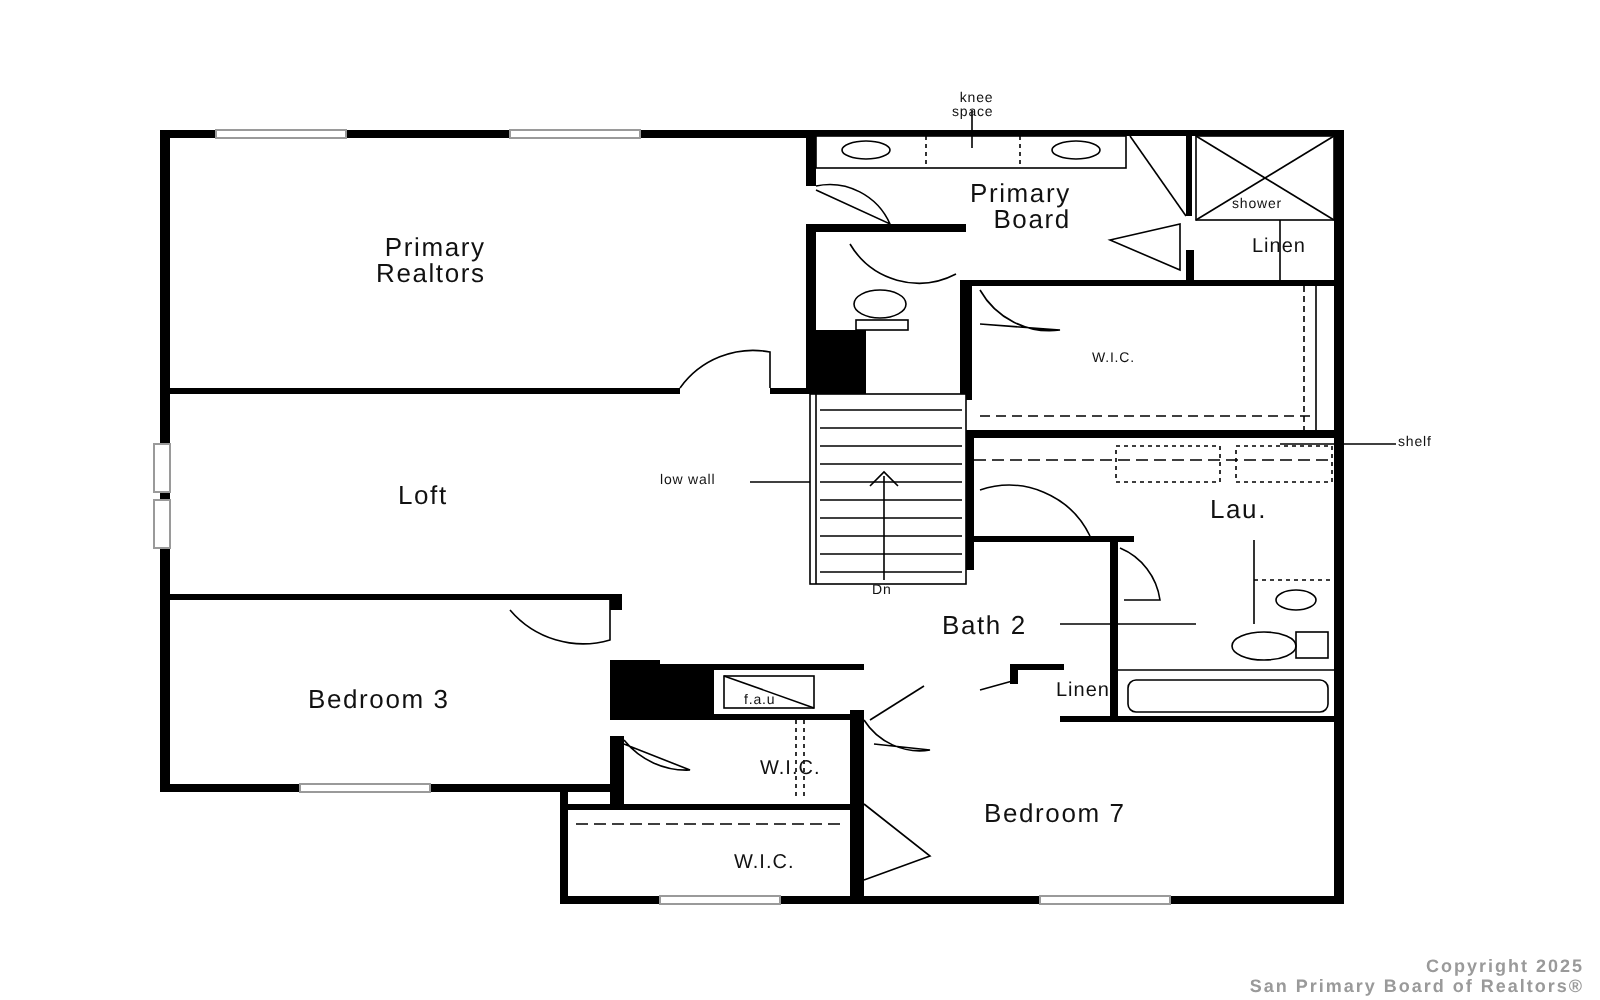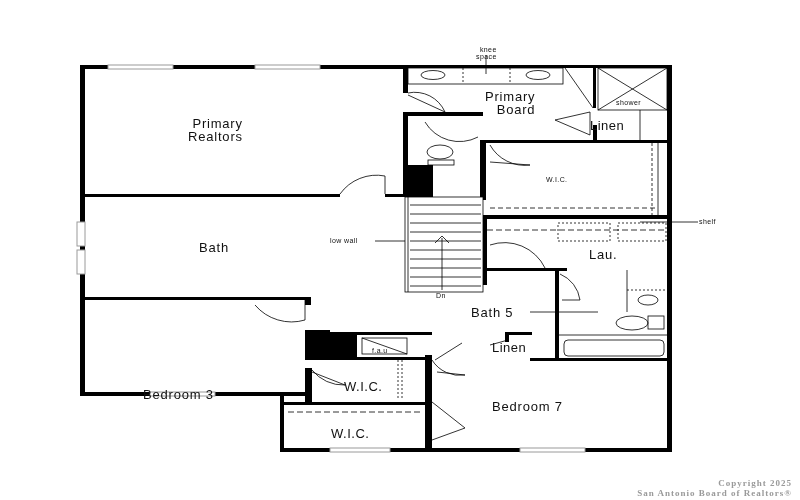--- a/index.html
+++ b/index.html
@@ -1,22 +1,22 @@
 <!DOCTYPE html>
 <html><head>
 <meta charset="utf-8">
 <style>
   html, body { margin:0; padding:0; background:#ffffff; }
   body { width:800px; height:500px; position:relative; overflow:hidden; font-family:"Liberation Sans", sans-serif; }
   #plan { position:absolute; left:0; top:0; width:800px; height:500px; }
   .lbl { position:absolute; color:#111; text-align:right; line-height:1.0; white-space:nowrap; font-family:Liberation Sans, sans-serif; }
   .big { font-size:13px; letter-spacing:0.8px; }
-  .sm  { font-size:13px; letter-spacing:0.5px; }
+  .sm  { font-size:10px; letter-spacing:0.5px;padding-left:36px; }
   .xs  { font-size:7px; letter-spacing:0.4px; }
-  .copy { position:absolute; right:8px; bottom:2px; text-align:right; color:#9a9a9a; font-size:9px; font-weight:bold; letter-spacing:1px; line-height:1.05; font-family:Liberation Serif, serif; }
+  .copy { position:absolute; right:8px; bottom:2px; text-align:right; color:#9a9a9a; font-size:9px; font-weight:bold; letter-spacing:1px; line-height:1.05; font-family:Liberation Sans, sans-serif; }
 </style>
 </head>
 <body>
 
 <div id="floorplan">
 <svg id="plan" viewBox="0 0 800 500" xmlns="http://www.w3.org/2000/svg">
   <g fill="none" stroke="#000" stroke-width="1">
 
     <g fill="#000" stroke="none">
 
@@ -168,38 +168,38 @@
 </svg>
 
 <div class="lbl big" style="left:188px; top:117px;">
   <div>Primary</div>
   <div>Realtors</div>
 </div>
 <div class="lbl big" style="left:485px; top:90px;">
   <div>Primary</div>
   <div>Board</div>
 </div>
-<div class="lbl big" style="left:199px; top:241px;">Bath</div>
-<div class="lbl big" style="left:143px; top:343px;margin-top:45px;">Bedroom 3</div>
+<div class="lbl big" style="left:199px; top:241px;">Loft</div>
+<div class="lbl big" style="left:154px; top:343px;">Bedroom 3</div>
 <div class="lbl big" style="left:492px; top:400px;">Bedroom 7</div>
-<div class="lbl big" style="left:471px; top:306px;">Bath 5</div>
-<div class="lbl big" style="left:589px; top:248px;">Lau.</div>
+<div class="lbl big" style="left:471px; top:306px;">Bath 2</div>
+<div class="lbl big" style="left:605px; top:248px;">Lau.</div>
 <div class="lbl xs" style="left:546px; top:176px;">W.I.C.</div>
 <div class="lbl sm" style="left:344px; top:380px;">W.I.C.</div>
 <div class="lbl sm" style="left:331px; top:427px;">W.I.C.</div>
 <div class="lbl sm" style="left:590px; top:119px;">Linen</div>
 <div class="lbl sm" style="left:492px; top:341px;">Linen</div>
 
 <div class="lbl xs" style="left:476px; top:46px;">
   <div>knee</div>
   <div>space</div>
 </div>
 <div class="lbl xs" style="left:616px; top:99px;">shower</div>
 <div class="lbl xs" style="left:699px; top:218px;">shelf</div>
 <div class="lbl xs" style="left:330px; top:237px;">low wall</div>
 <div class="lbl xs" style="left:436px; top:292px;">Dn</div>
 <div class="lbl xs" style="left:372px; top:347px;">f.a.u</div>
 
 <div class="copy">
   <div>Copyright 2025</div>
-  <div>San Antonio Board of Realtors®</div>
+  <div>San Primary Board of Realtors®</div>
 </div>
 </div>
 
 </body></html>

